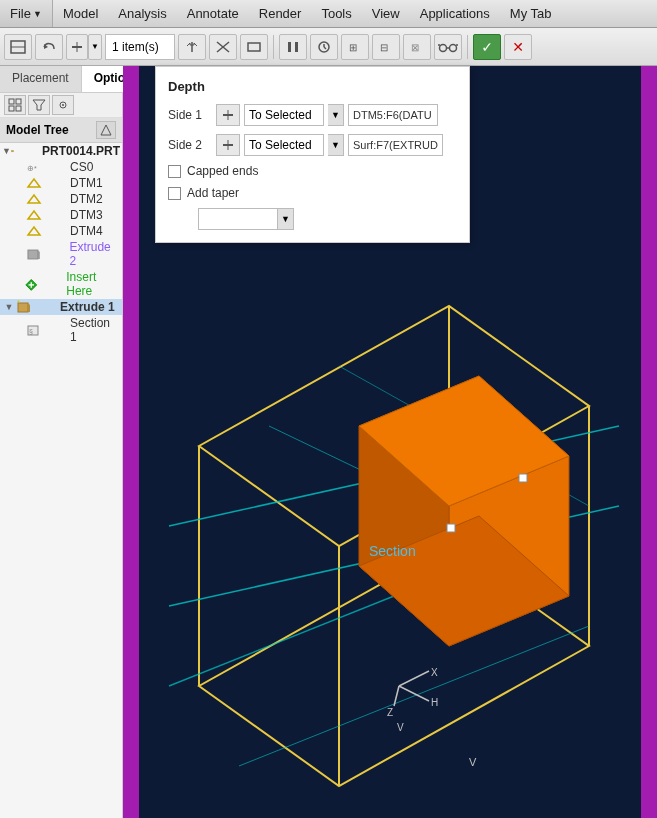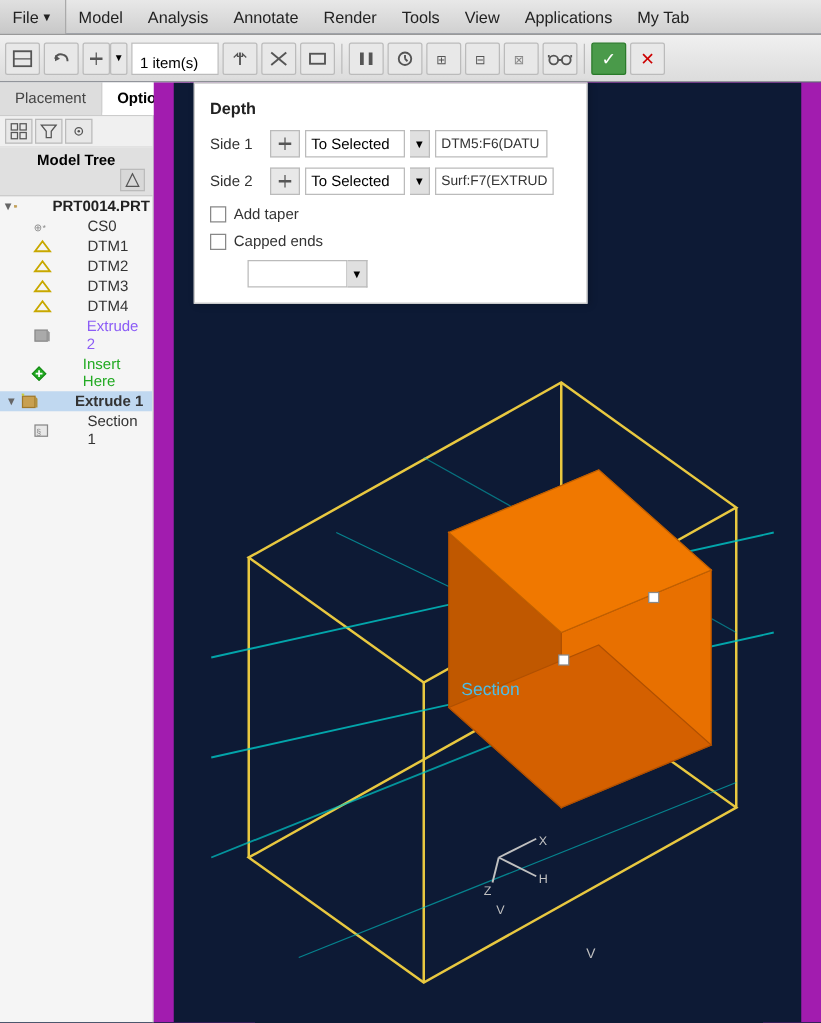--- a/index.html
+++ b/index.html
@@ -23,22 +23,22 @@
       display: flex; align-items: center;
       background: linear-gradient(to bottom, #f0f0f0, #dcdcdc);
       height: 38px; border-bottom: 1px solid #aaa; padding: 0 4px; gap: 3px;
     }
     .toolbar-btn {
       display: flex; align-items: center; justify-content: center;
       width: 28px; height: 26px; border: 1px solid #bbb; background: #e8e8e8;
       cursor: pointer; border-radius: 2px; font-size: 11px;
     }
     .toolbar-label {
-      background: #fff; border: 1px solid #bbb; padding: 2px 6px; height: 26px;
-      display: flex; align-items: flex-end; font-size: 12px; min-width: 70px;
+      background: #fff; border: 1px solid #bbb; padding: 12px 6px; height: 26px;
+      display: flex; align-items: center; font-size: 12px; min-width: 70px;
     }
     .toolbar-sep { width: 1px; height: 24px; background: #bbb; margin: 0 2px; }
     .toolbar-check {
       width: 28px; height: 26px; background: #4a9a4a; border: 1px solid #2a7a2a;
       display: flex; align-items: center; justify-content: center;
       cursor: pointer; border-radius: 2px; color: white; font-size: 14px;
     }
     .toolbar-x {
       width: 28px; height: 26px; background: #e8e8e8; border: 1px solid #bbb;
       display: flex; align-items: center; justify-content: center;
@@ -112,21 +112,21 @@
       background: #f0f0f0; border-bottom: 1px solid #ddd;
     }
     .tree-icon-btn {
       width: 22px; height: 20px; border: 1px solid #bbb; background: #e8e8e8;
       display: flex; align-items: center; justify-content: center; cursor: pointer; font-size: 10px;
     }
 
     
     .tree-header {
       display: flex; align-items: center; padding: 3px 6px;
-      background: #e0e0e0; border-bottom: 1px solid #ccc; font-weight: bold; font-size: 12px; flex-direction: column;
+      background: #e0e0e0; border-bottom: 1px solid #ccc; font-weight: bold; font-size: 12px;
     }
     .tree-header-btn {
       width: 20px; height: 18px; border: 1px solid #bbb; background: #d8d8d8;
       display: flex; align-items: center; justify-content: center; margin-left: auto;
       cursor: pointer; font-size: 10px;
     }
 
     
     .tree-content { overflow-y: auto; flex: 1; }
     .tree-item {
@@ -446,26 +446,26 @@
       </div>
       <div class="options-select">
         <span>To Selected</span>
       </div>
       <div class="options-select-arrow">▼</div>
       <div class="options-value">Surf:F7(EXTRUD</div>
     </div>
 
     <div class="options-checkbox-row">
       <div class="options-checkbox"></div>
-      <span class="options-checkbox-label">Add taper</span>
+      <span class="options-checkbox-label">Capped ends</span>
     </div>
 
     <div class="options-checkbox-row">
       <div class="options-checkbox"></div>
-      <span class="options-checkbox-label">Capped ends</span>
+      <span class="options-checkbox-label">Add taper</span>
     </div>
 
     <div class="options-dropdown-row">
       <div style="width:30px"></div>
       <div class="options-dropdown" style="width:70px;display:flex;align-items:center;border:1px solid #bbb;height:22px;padding:0 4px;background:#fff;font-size:12px;color:#aaa;"></div>
       <div class="options-dropdown-arrow">▼</div>
     </div>
   </div>
 
   <div class="viewport">

